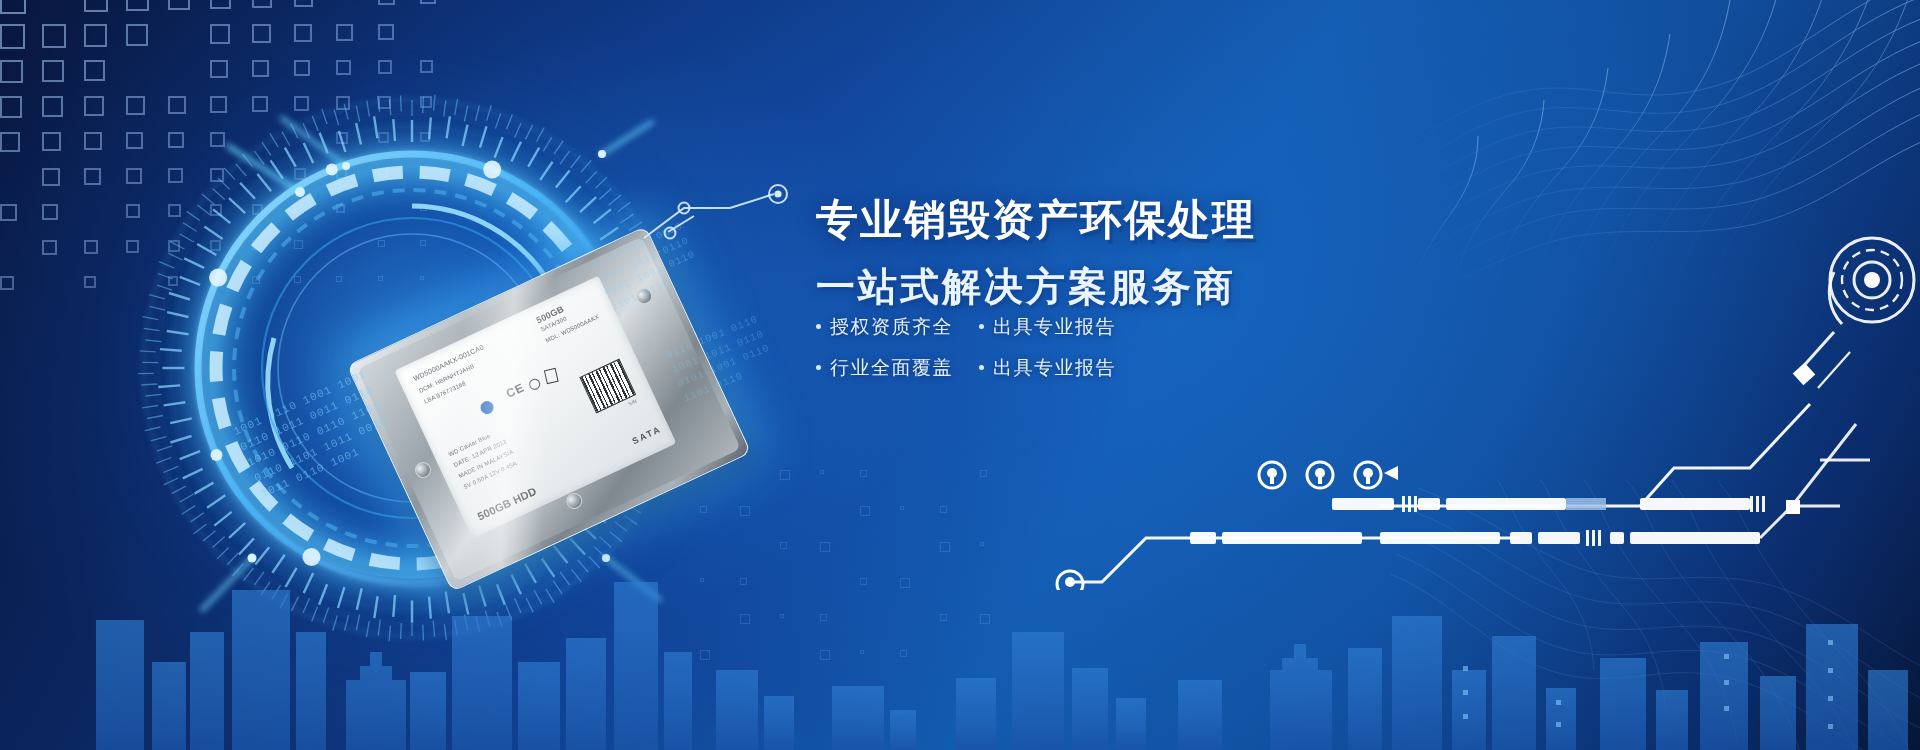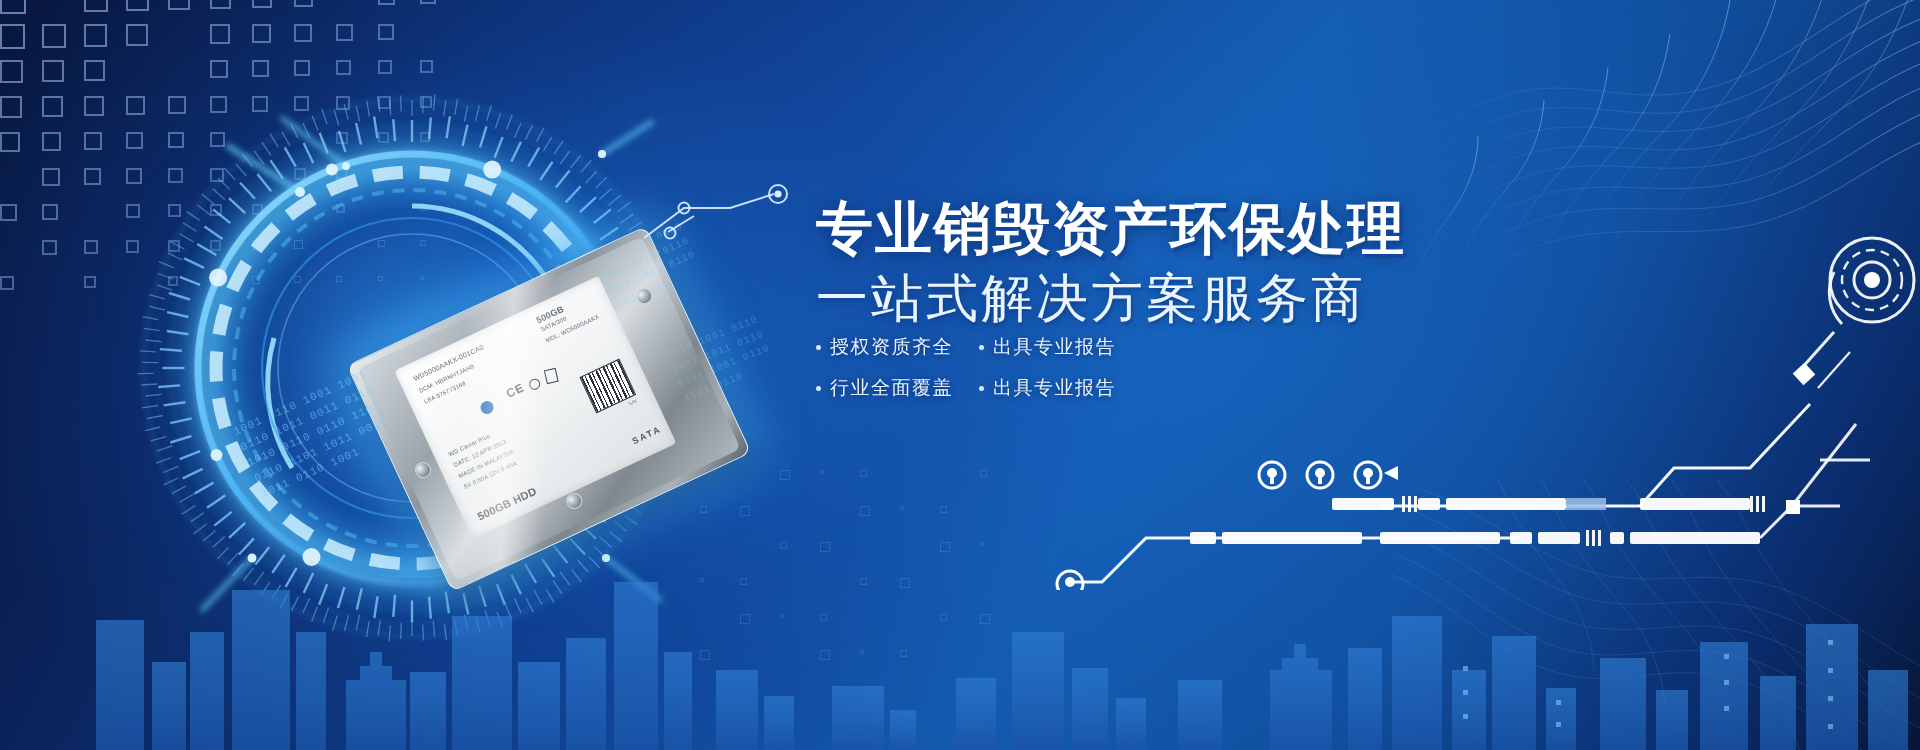--- a/index.html
+++ b/index.html
@@ -65,26 +65,26 @@
   .binary{position:absolute;color:#7fd0ff;font-family:"Liberation Mono","DejaVu Sans Mono",monospace;
     white-space:pre;line-height:1.55;letter-spacing:1px;opacity:.55;}
 
   
   .textblock{position:absolute;left:816px;top:186px;width:620px;}
   .eyebrow{
     font-size:25px;font-weight:bold;color:#ffffff;letter-spacing:3px;
     text-shadow:0 2px 10px rgba(0,30,90,.75);
   }
   .headline{
-    margin-top:12px;font-size:57px;font-weight:bold;letter-spacing:2px;line-height:1.06;
+    margin-top:12px;font-size:42px;font-weight:bold;letter-spacing:2px;line-height:1.06;
     color:#ffffff;white-space:nowrap;
     text-shadow:3px 4px 0 rgba(16,70,150,.85), 0 3px 18px rgba(0,24,80,.55);
   }
   .subhead{
-    margin-top:6px;font-size:52px;font-weight:normal;letter-spacing:3px;
+    margin-top:17px;font-size:39px;font-weight:bold;letter-spacing:3px;
     color:#eaf4ff;white-space:nowrap;
     text-shadow:2px 3px 0 rgba(16,70,150,.55), 0 2px 12px rgba(0,24,80,.45);
   }
   .features{display:grid;grid-template-columns:max-content max-content;
     column-gap:26px;row-gap:15px;}
   .feat{display:flex;align-items:center;font-size:19px;color:#e9f3ff;letter-spacing:1.5px;
     text-shadow:0 1px 6px rgba(0,20,70,.6);white-space:nowrap;}
   .dot{width:5px;height:5px;border-radius:50%;background:#dceaff;margin-right:9px;flex:0 0 auto;}
 
   

